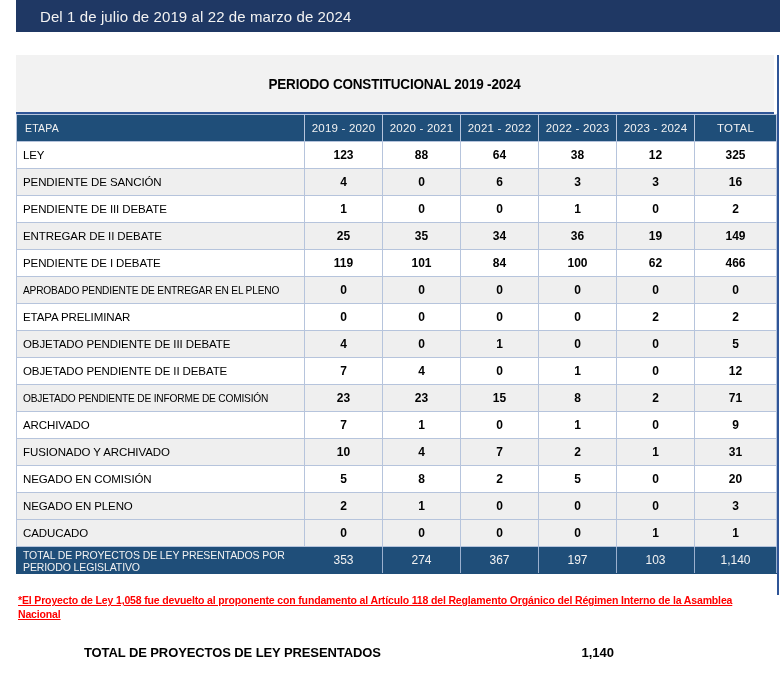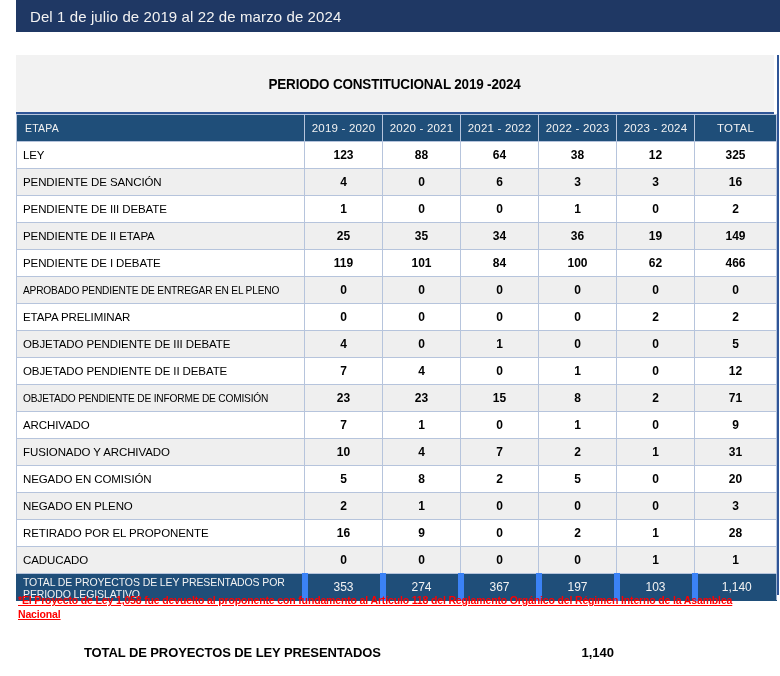--- a/index.html
+++ b/index.html
@@ -24,21 +24,21 @@
     top: 0;
     width: 764px;
     height: 32px;
     background: #1F3864;
     display: flex;
     align-items: center;
   }
   #date-banner .banner-text {
     color: #F2F2F2;
     font-size: 15px;
-    padding-left: 14px;
+    padding-left: 24px;
     letter-spacing: 0.1px;
     white-space: nowrap;
   }
 
   
   #sheet {
     position: absolute;
     left: 16px;
     top: 55px;
     width: 758px;
@@ -133,21 +133,21 @@
     white-space: normal;
     line-height: 12px;
     font-size: 10.5px;
     letter-spacing: -0.1px;
     padding-top: 2px;
     vertical-align: middle;
   }
   tr.totals td.num {
     font-size: 12px;
     font-weight: normal;
-    border-left: 6px solid #3b82f6;
+    border-left: 1px solid #3b82f6;
     border-right: 1px solid #9BB0CE;
   }
 
   
   #footnote {
     position: absolute;
     left: 18px;
     top: 593px;
     width: 752px;
     color: #FF0000;
@@ -243,21 +243,21 @@
         <tr class="odd">
           <td class="lbl">PENDIENTE DE III DEBATE</td>
           <td class="num">1</td>
           <td class="num">0</td>
           <td class="num">0</td>
           <td class="num">1</td>
           <td class="num">0</td>
           <td class="num">2</td>
         </tr>
         <tr class="even">
-          <td class="lbl">PENDIENTE DE II ETAPA</td>
+          <td class="lbl">ENTREGAR DE II DEBATE</td>
           <td class="num">25</td>
           <td class="num">35</td>
           <td class="num">34</td>
           <td class="num">36</td>
           <td class="num">19</td>
           <td class="num">149</td>
         </tr>
         <tr class="odd">
           <td class="lbl">PENDIENTE DE I DEBATE</td>
           <td class="num">119</td>
@@ -340,29 +340,20 @@
           <td class="num">20</td>
         </tr>
         <tr class="even">
           <td class="lbl">NEGADO EN PLENO</td>
           <td class="num">2</td>
           <td class="num">1</td>
           <td class="num">0</td>
           <td class="num">0</td>
           <td class="num">0</td>
           <td class="num">3</td>
-        </tr>
-        <tr class="odd">
-          <td class="lbl">RETIRADO POR EL PROPONENTE</td>
-          <td class="num">16</td>
-          <td class="num">9</td>
-          <td class="num">0</td>
-          <td class="num">2</td>
-          <td class="num">1</td>
-          <td class="num">28</td>
         </tr>
         <tr class="even">
           <td class="lbl">CADUCADO</td>
           <td class="num">0</td>
           <td class="num">0</td>
           <td class="num">0</td>
           <td class="num">0</td>
           <td class="num">1</td>
           <td class="num">1</td>
         </tr>

